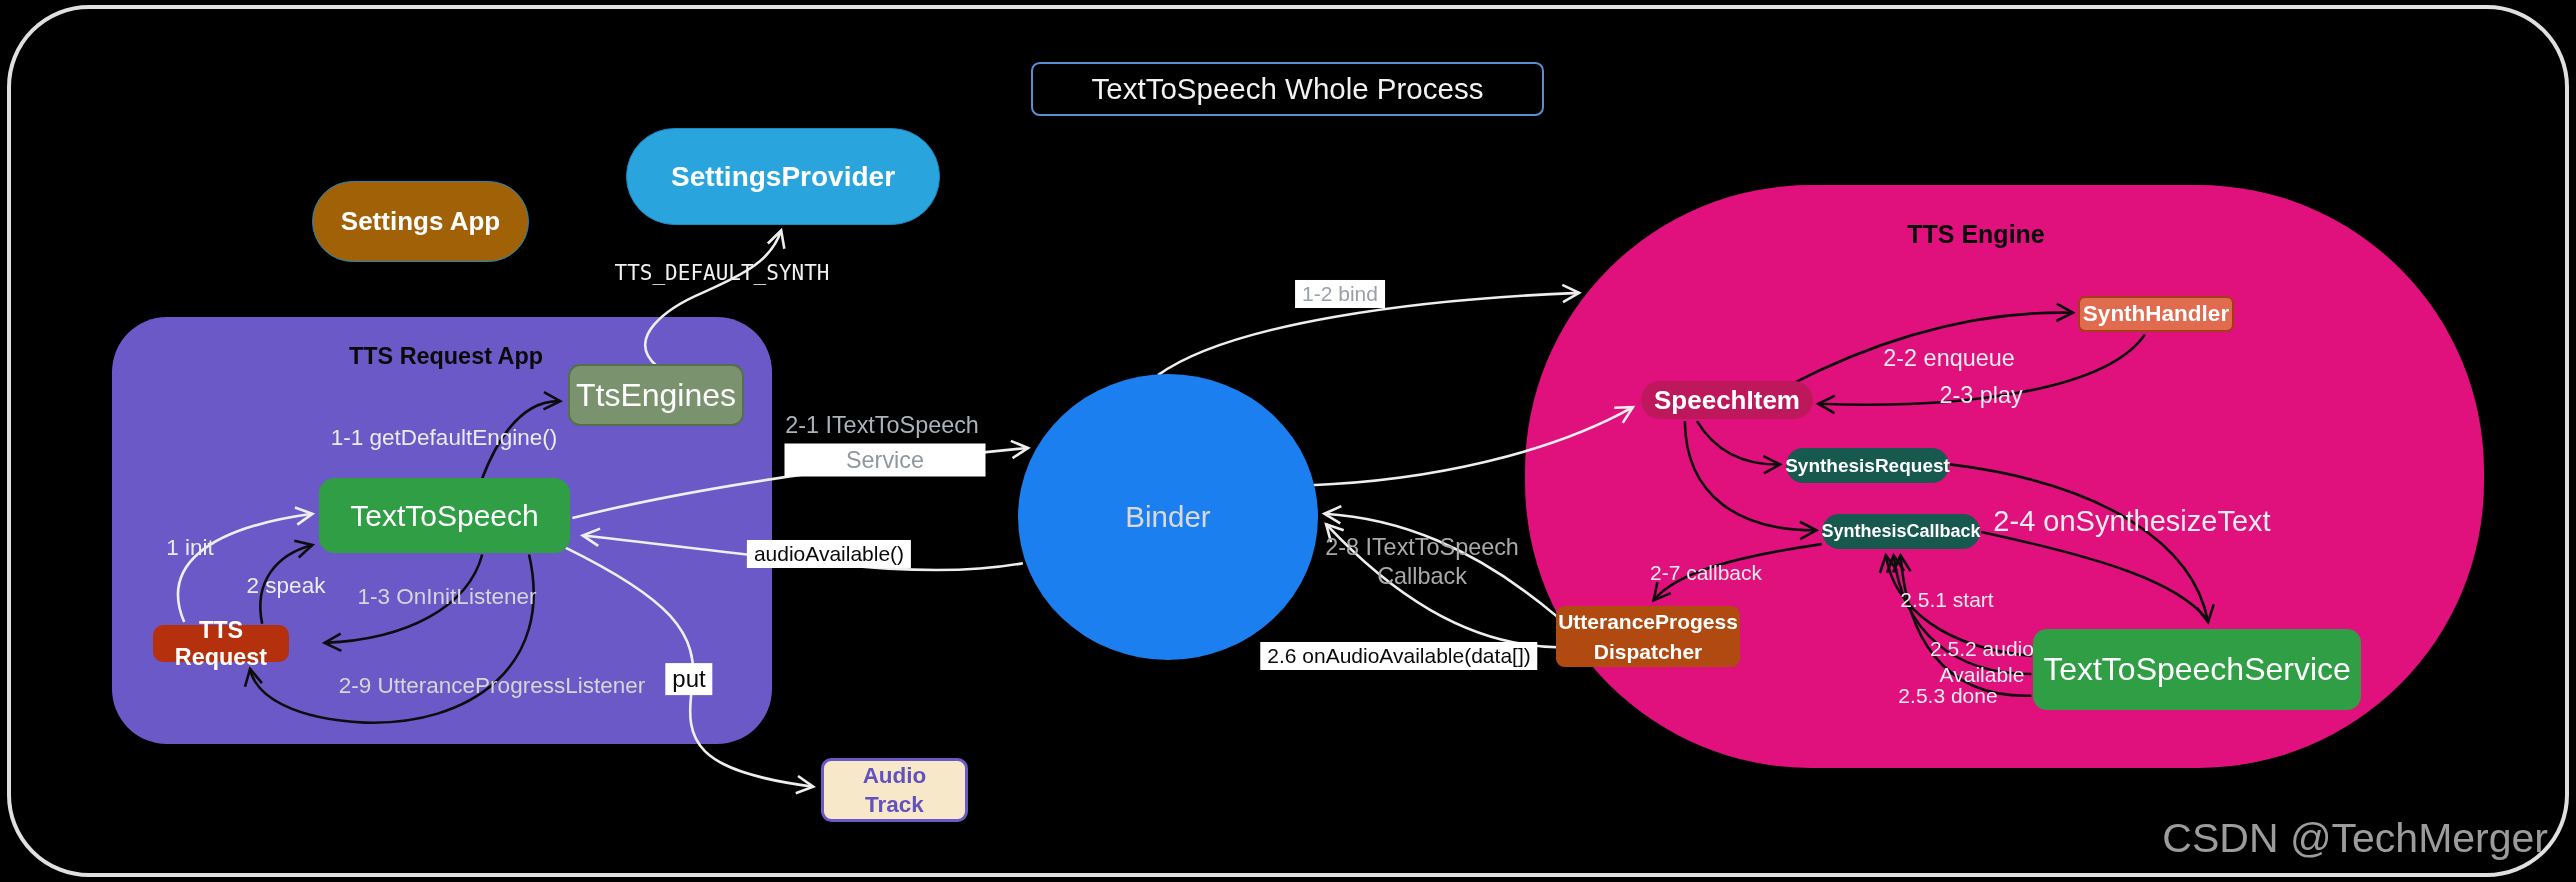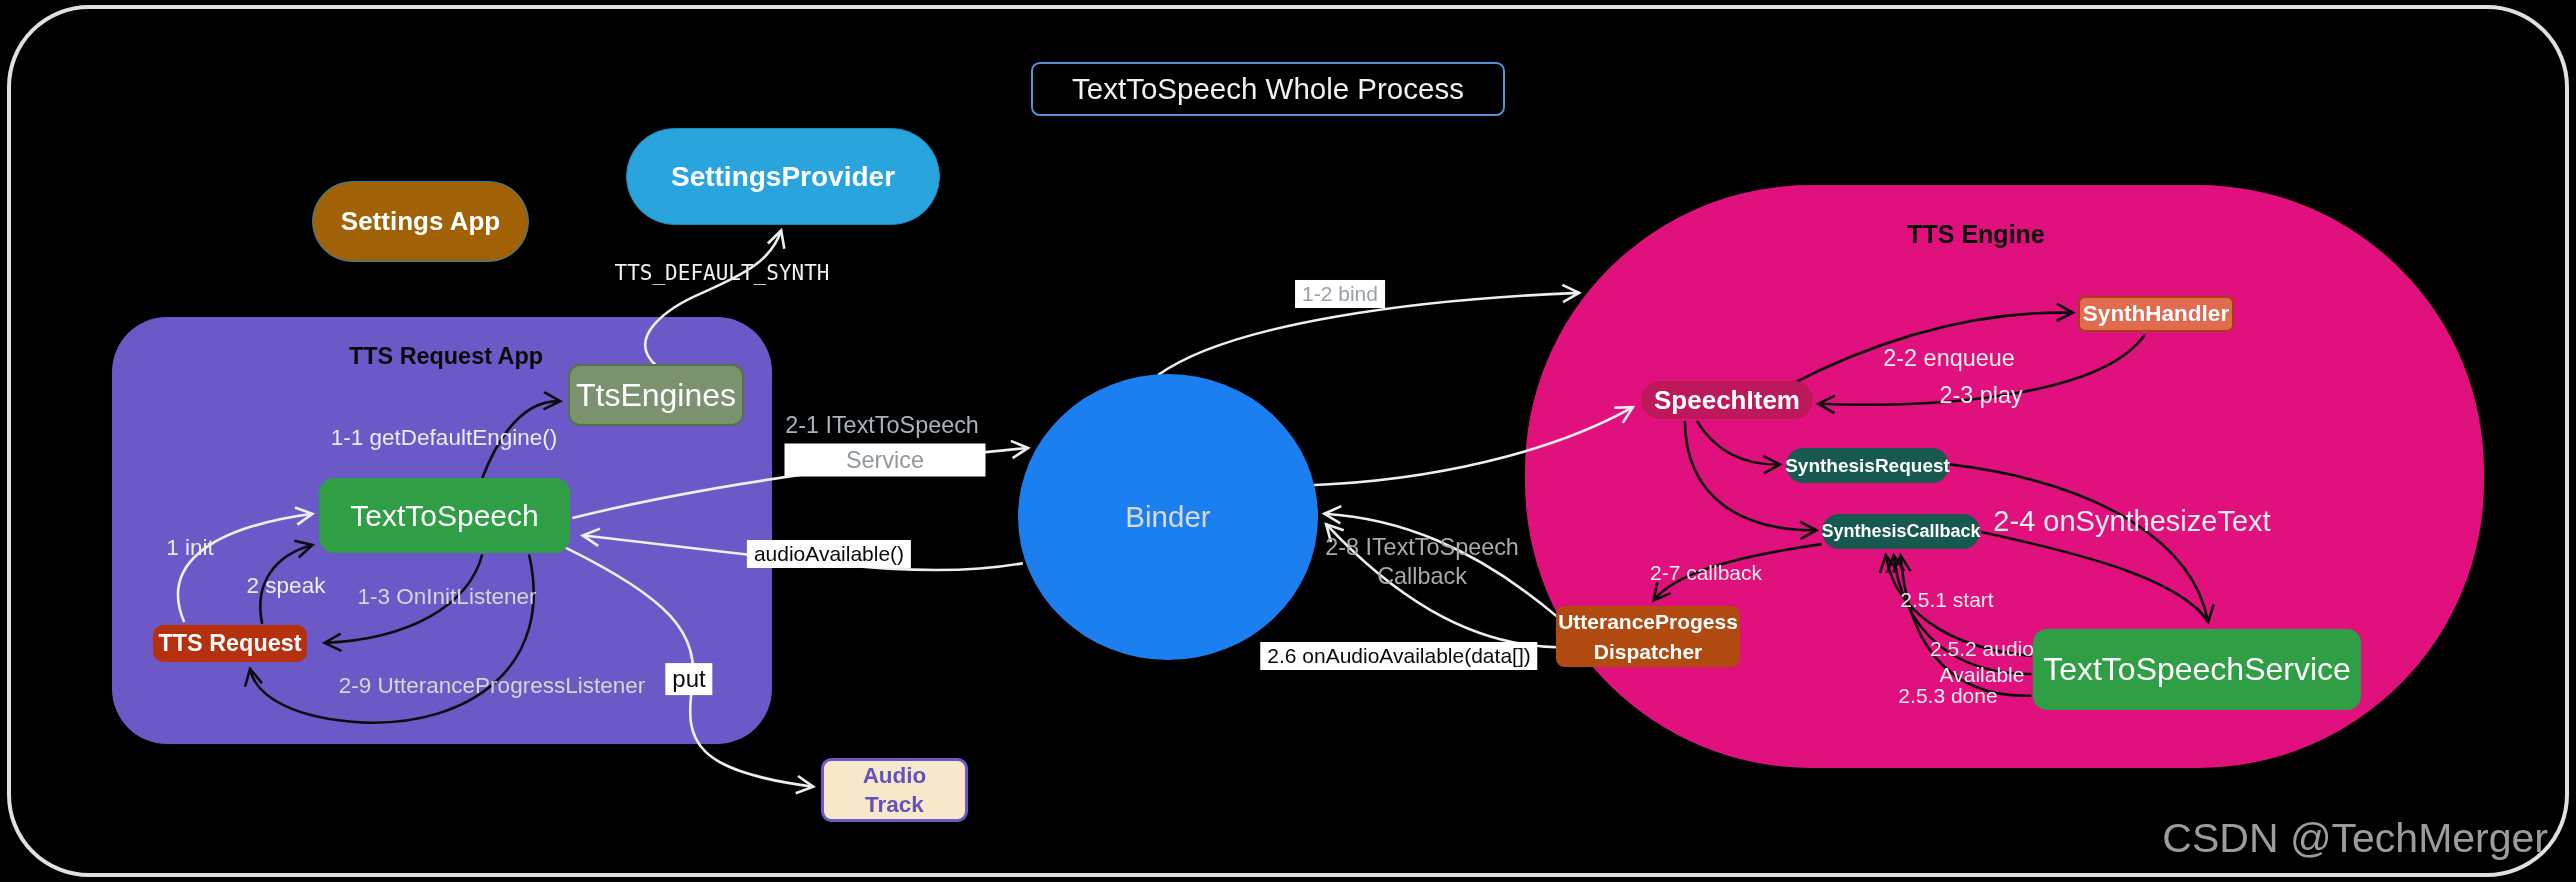--- a/index.html
+++ b/index.html
@@ -13,32 +13,32 @@
   .multiline{white-space:pre-line;}
   .lbl{position:absolute;transform:translate(-50%,-50%);white-space:pre-line;text-align:center;
        color:#ececec;font-size:22.5px;line-height:1.25;}
   .badge{background:#fff;color:#0a0a0a;padding:0.9px 7px;white-space:nowrap;}
 
   
   .purple-box{left:112px;top:317px;width:660px;height:427px;border-radius:55px;background:#6a59c6;}
   .pink-ellipse{left:1525px;top:185px;width:959px;height:583px;border-radius:286px;background:#e0117c;}
 
   
-  .title-box{left:1031px;top:62px;width:474px;height:54px;border:2.6px solid #5a8fd3;border-radius:8.7px;
+  .title-box{left:1031px;top:62px;width:513px;height:54px;border:2.6px solid #5a8fd3;border-radius:8.7px;
              background:#000;color:#f2f2f2;font-size:29.5px;}
 
   
   .settings-app{left:312px;top:181px;width:217px;height:81px;border-radius:43px;background:#a16207;
                 border:1.7px solid #1d87c2;font-weight:bold;font-size:26px;}
   .settings-provider{left:626px;top:128px;width:314px;height:97px;border-radius:49px;background:#29a4dd;
                 border:1.7px solid #1d87c2;font-weight:bold;font-size:28px;}
   .tts-engines{left:568px;top:364px;width:176px;height:62px;border-radius:12px;background:#7b926f;
                border:2.6px solid #55704a;font-size:32px;}
   .text-to-speech{left:319px;top:478px;width:251px;height:75px;border-radius:15.6px;background:#2f9e45;font-size:30px;}
-  .tts-request{left:153px;top:625px;width:154px;height:37px;border-radius:10px;background:#b5300d;
+  .tts-request{left:153px;top:625px;width:136px;height:37px;border-radius:10px;background:#b5300d;
                font-weight:bold;font-size:23.4px;}
   .binder{left:1018px;top:374px;width:300px;height:286px;border-radius:50%;background:#1b7ff0;
           color:#d9d9d9;font-size:29.5px;}
   .audio-track{left:821px;top:758px;width:147px;height:64px;border-radius:10.4px;background:#f8e8ca;
                border:3.5px solid #6a59c6;color:#6352bd;font-weight:bold;font-size:22.5px;line-height:1.3;}
 
   
   .synth-handler{left:2078px;top:296px;width:156px;height:36px;border-radius:7px;background:#e16b4f;
                  border:2.6px solid #a63c17;font-weight:bold;font-size:22.5px;}
   .speech-item{left:1641px;top:381px;width:172px;height:38px;border-radius:19px;background:#be185d;

